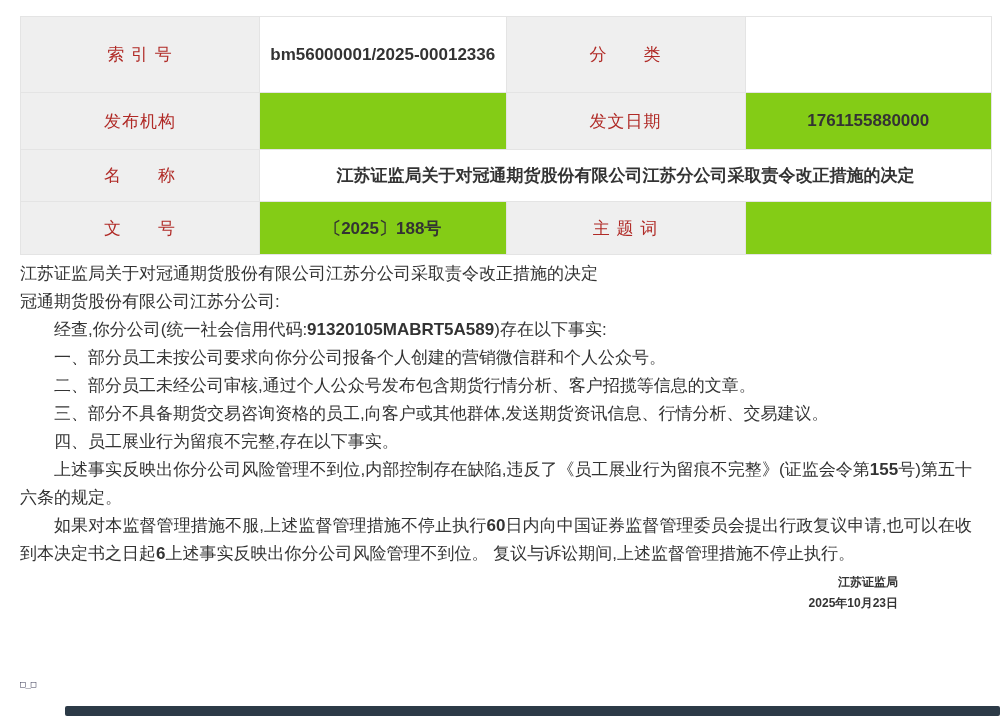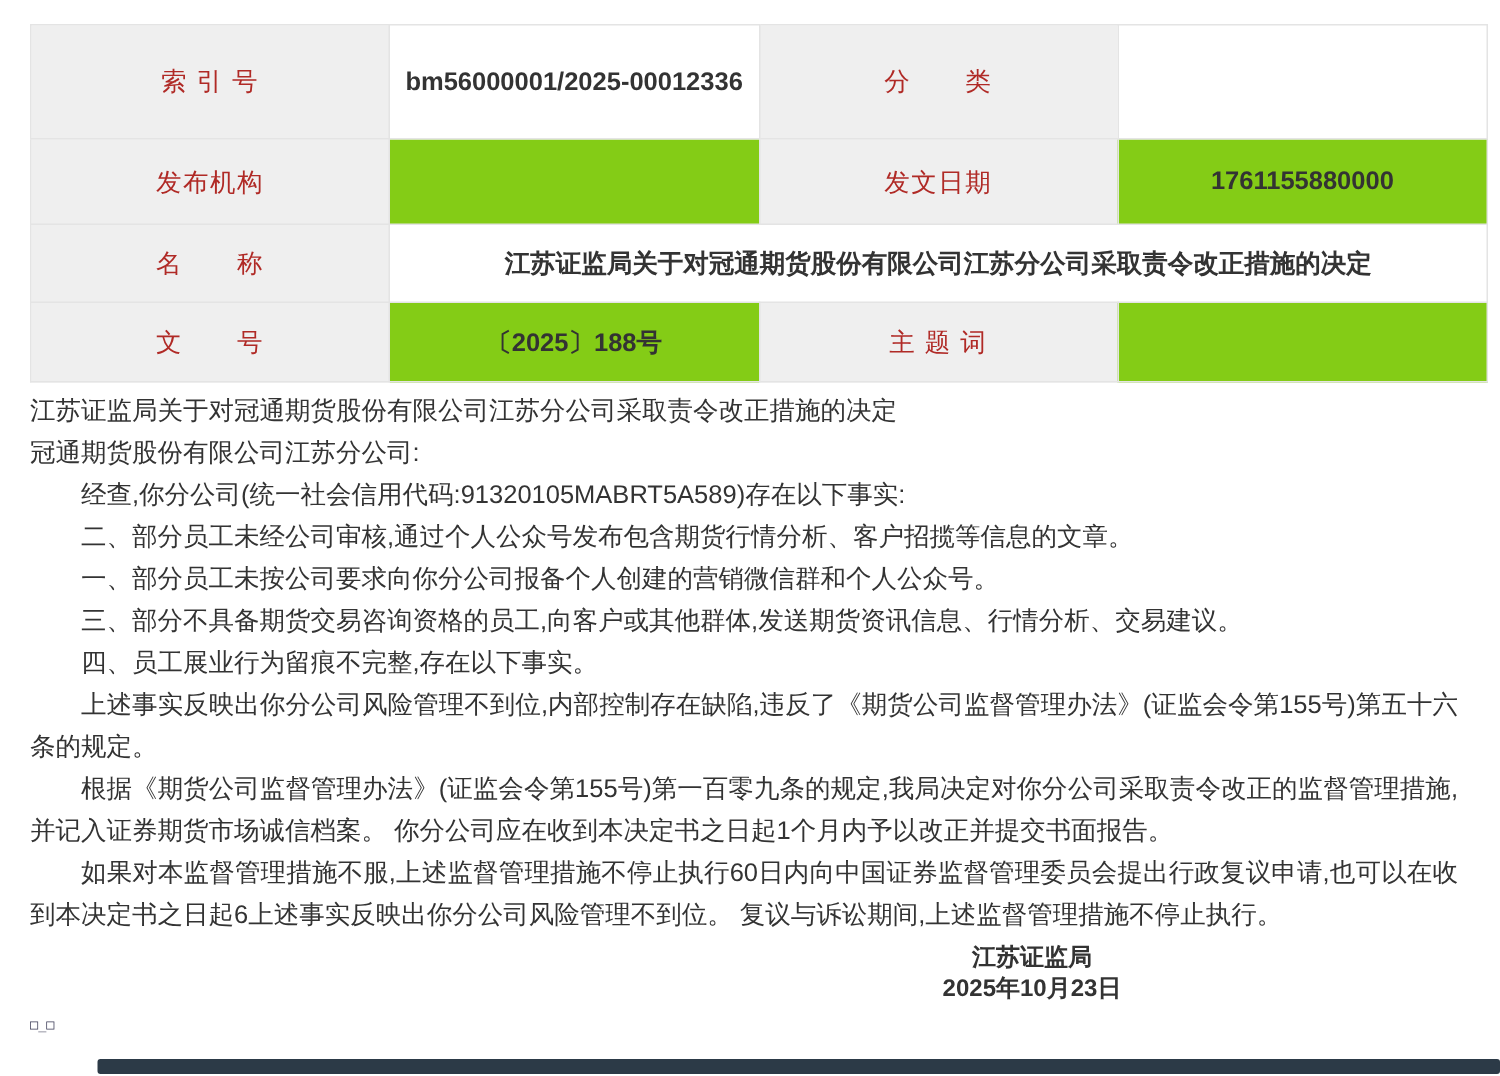--- a/index.html
+++ b/index.html
@@ -25,24 +25,24 @@
   table.info td.value{
     color:#333;font-weight:bold;background:#ffffff;
   }
   table.info tr.alt td.value{background:#84cc16;}
   .doc{
     width:952px;margin-top:5px;
     font-size:17px;line-height:28px;text-align:justify;color:#333;
   }
   .doc p{margin:0;}
   .doc p.indent{text-indent:2em;}
-  .doc b{font-weight:normal;margin-top:43px;}
+  .doc b{font-weight:bold;margin-top:43px;}
   .signature{
     width:420px;margin-left:458px;margin-top:4px;
-    text-align:center;font-size:16px;font-weight:bold;
+    text-align:right;font-size:12px;font-weight:bold;
     line-height:21px;color:#333;
   }
   .footer-glyphs{
     position:absolute;left:20px;top:679px;
     font-size:9px;color:#3a3a55;font-family:"DejaVu Sans Mono",monospace;
   }
   .bottom-bar{
     position:absolute;left:65px;right:0;bottom:1px;height:10px;
     background:#2c3a47;border-radius:2px;
   }
@@ -76,26 +76,25 @@
           <td class="label">主 题 词</td>
           <td class="value"></td>
         </tr>
       </tbody>
   </table>
 
   <div class="doc">
       <p><span>江苏证监局关于对冠通期货股份有限公司江苏分公司采取责令改正措施的决定</span></p>
       <p><span>冠通期货股份有限公司江苏分公司:</span></p>
       <p class="indent"><span>经查,你分公司(统一社会信用代码:</span><b>91320105MABRT5A589</b><span>)存在以下事实:</span></p>
+      <p class="indent"><span>一、部分员工未按公司要求向你分公司报备个人创建的营销微信群和个人公众号。</span></p>
       <p class="indent"><span>二、部分员工未经公司审核,通过个人公众号发布包含期货行情分析、客户招揽等信息的文章。</span></p>
-      <p class="indent"><span>一、部分员工未按公司要求向你分公司报备个人创建的营销微信群和个人公众号。</span></p>
       <p class="indent"><span>三、部分不具备期货交易咨询资格的员工,向客户或其他群体,发送期货资讯信息、行情分析、交易建议。</span></p>
       <p class="indent"><span>四、员工展业行为留痕不完整,存在以下事实。</span></p>
-      <p class="indent"><span>上述事实反映出你分公司风险管理不到位,内部控制存在缺陷,违反了《期货公司监督管理办法》(证监会令第</span><b>155</b><span>号)第五十六条的规定。</span></p>
-      <p class="indent"><span>根据《期货公司监督管理办法》(证监会令第</span><b>155</b><span>号)第一百零九条的规定,我局决定对你分公司采取责令改正的监督管理措施,并记入证券期货市场诚信档案。 你分公司应在收到本决定书之日起</span><b>1</b><span>个月内予以改正并提交书面报告。</span></p>
+      <p class="indent"><span>上述事实反映出你分公司风险管理不到位,内部控制存在缺陷,违反了《员工展业行为留痕不完整》(证监会令第</span><b>155</b><span>号)第五十六条的规定。</span></p>
       <p class="indent"><span>如果对本监督管理措施不服,上述监督管理措施不停止执行</span><b>60</b><span>日内向中国证券监督管理委员会提出行政复议申请,也可以在收到本决定书之日起</span><b>6</b><span>上述事实反映出你分公司风险管理不到位。 复议与诉讼期间,上述监督管理措施不停止执行。</span></p>
     </div>
 
   <div class="signature">
     <div>江苏证监局</div>
     <div>2025年10月23日</div>
   </div>
 
 </div>
 

